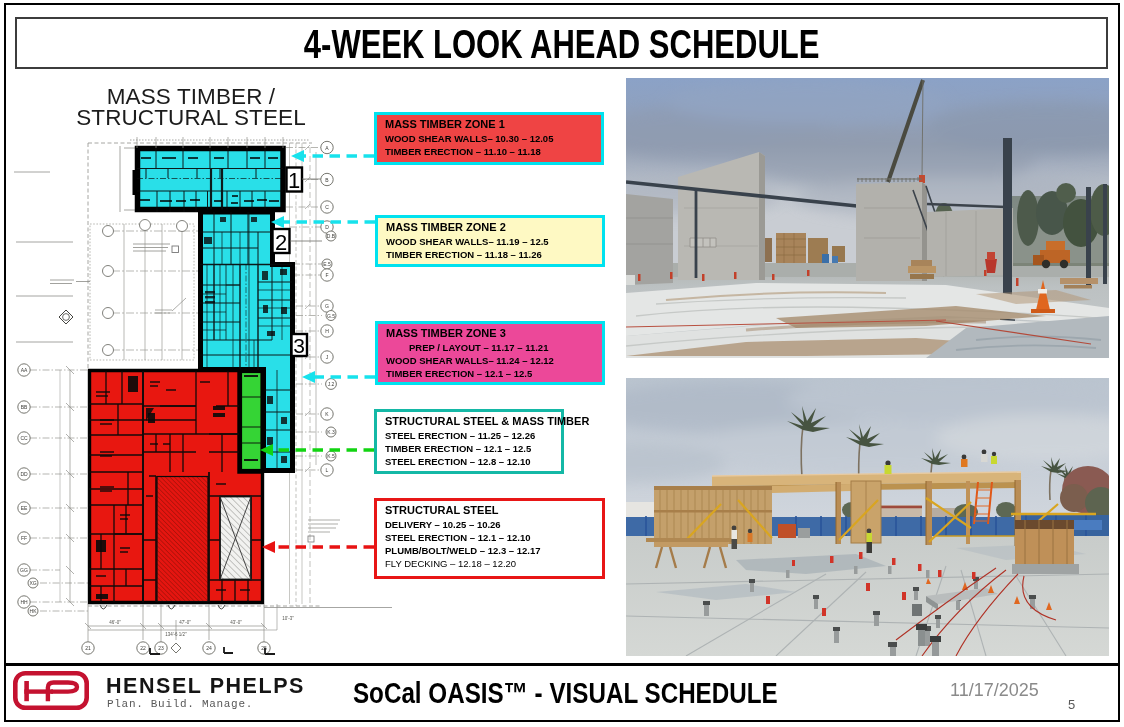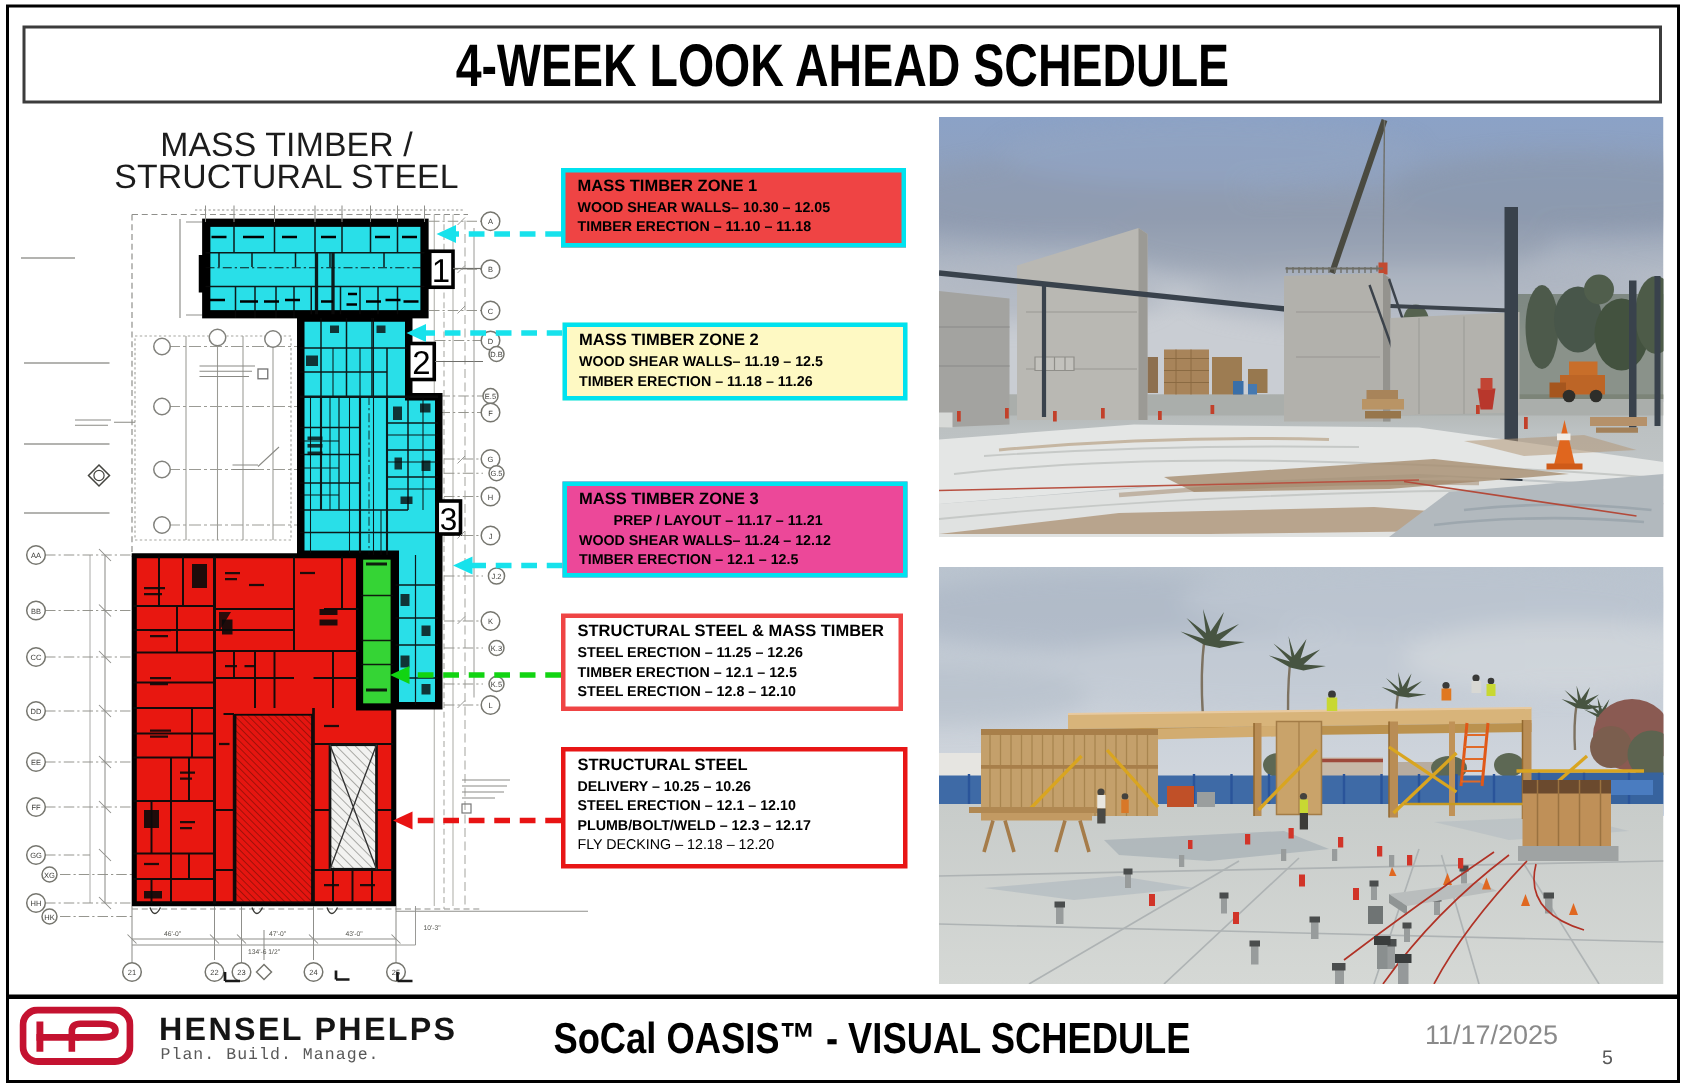--- a/index.html
+++ b/index.html
@@ -410,21 +410,21 @@
   <div style="font-size:9.5px;font-weight:bold;line-height:13.2px;white-space:nowrap;">TIMBER ERECTION – 11.18 – 11.26</div>
 </div>
 
 <div class="abs" style="left:375px;top:321px;width:230px;height:64px;border:3px solid #00e2ef;box-sizing:border-box;background:#ec4899;padding:3px 0 0 8px;">
   <div style="font-size:11px;font-weight:bold;line-height:13.5px;white-space:nowrap;">MASS TIMBER ZONE 3</div>
   <div style="font-size:9.5px;font-weight:bold;line-height:13.2px;white-space:nowrap;margin-left:23px;">PREP / LAYOUT – 11.17 – 11.21</div>
   <div style="font-size:9.5px;font-weight:bold;line-height:13.2px;white-space:nowrap;">WOOD SHEAR WALLS– 11.24 – 12.12</div>
   <div style="font-size:9.5px;font-weight:bold;line-height:13.2px;white-space:nowrap;">TIMBER ERECTION – 12.1 – 12.5</div>
 </div>
 
-<div class="abs" style="left:374px;top:409px;width:228px;height:65px;border:3px solid #ef4444;box-sizing:border-box;background:#fff;padding:3px 0 0 8px;">
+<div class="abs" style="left:374px;top:409px;width:190px;height:65px;border:3px solid #14b8a6;box-sizing:border-box;background:#fff;padding:3px 0 0 8px;">
   <div style="font-size:11px;font-weight:bold;line-height:13.5px;white-space:nowrap;">STRUCTURAL STEEL &amp; MASS TIMBER</div>
   <div style="font-size:9.5px;font-weight:bold;line-height:13.2px;white-space:nowrap;">STEEL ERECTION – 11.25 – 12.26</div>
   <div style="font-size:9.5px;font-weight:bold;line-height:13.2px;white-space:nowrap;">TIMBER ERECTION – 12.1 – 12.5</div>
   <div style="font-size:9.5px;font-weight:bold;line-height:13.2px;white-space:nowrap;">STEEL ERECTION – 12.8 – 12.10</div>
 </div>
 
 <div class="abs" style="left:374px;top:498px;width:231px;height:81px;border:3px solid #e81616;box-sizing:border-box;background:#fff;padding:3px 0 0 8px;">
   <div style="font-size:11px;font-weight:bold;line-height:13.5px;white-space:nowrap;">STRUCTURAL STEEL</div>
   <div style="font-size:9.5px;font-weight:bold;line-height:13.2px;white-space:nowrap;">DELIVERY – 10.25 – 10.26</div>
   <div style="font-size:9.5px;font-weight:bold;line-height:13.2px;white-space:nowrap;">STEEL ERECTION – 12.1 – 12.10</div>
@@ -822,17 +822,17 @@
 <svg class="abs" style="left:13px;top:671px;" width="76" height="39" viewBox="0 0 76 39">
   <rect x="2.3" y="2.3" width="71.4" height="34.4" rx="10" fill="none" stroke="#c41230" stroke-width="4.6"></rect>
   <path d="M13.6 10 V30.2" fill="none" stroke="#c41230" stroke-width="4.6"></path>
   <path d="M11.3 20.6 H40" fill="none" stroke="#c41230" stroke-width="4.4"></path>
   <path d="M34.9 30.2 V16.4 Q34.9 11.5 40.5 11.5 H55 Q64 11.5 64 16 Q64 20.6 55 20.6 H38" fill="none" stroke="#c41230" stroke-width="4.4"></path>
 </svg>
 
 <div class="abs" style="left:106px;top:674px;font-size:21.5px;font-weight:bold;color:#151515;letter-spacing:1.55px;">HENSEL PHELPS</div>
 <div class="abs" style="left:107px;top:698px;font-size:11px;color:#585858;font-family:'Liberation Mono',monospace;letter-spacing:0.7px;">Plan. Build. Manage.</div>
 
-<div class="abs" style="left:281px;top:677px;width:600px;text-align:center;"><span style="display:inline-block;font-size:29px;font-weight:bold;color:#000;transform:scaleX(0.835);transform-origin:50% 50%;white-space:nowrap;">SoCal OASIS™ - VISUAL SCHEDULE</span></div>
+<div class="abs" style="left:265px;top:677px;width:600px;text-align:center;"><span style="display:inline-block;font-size:29px;font-weight:bold;color:#000;transform:scaleX(0.835);transform-origin:50% 50%;white-space:nowrap;">SoCal OASIS™ - VISUAL SCHEDULE</span></div>
 
 <div class="abs" style="left:950px;top:680px;font-size:18px;color:#8a8a8a;">11/17/2025</div>
 
 <div class="abs" style="left:1068px;top:697px;font-size:13px;color:#595959;">5</div>
 
 </body></html>

